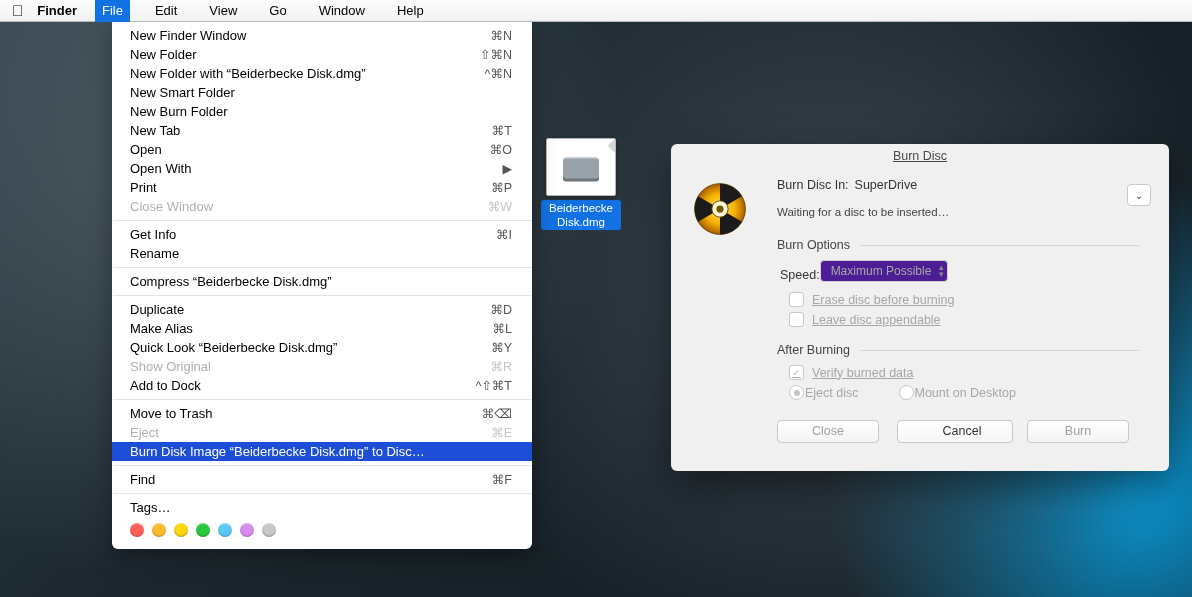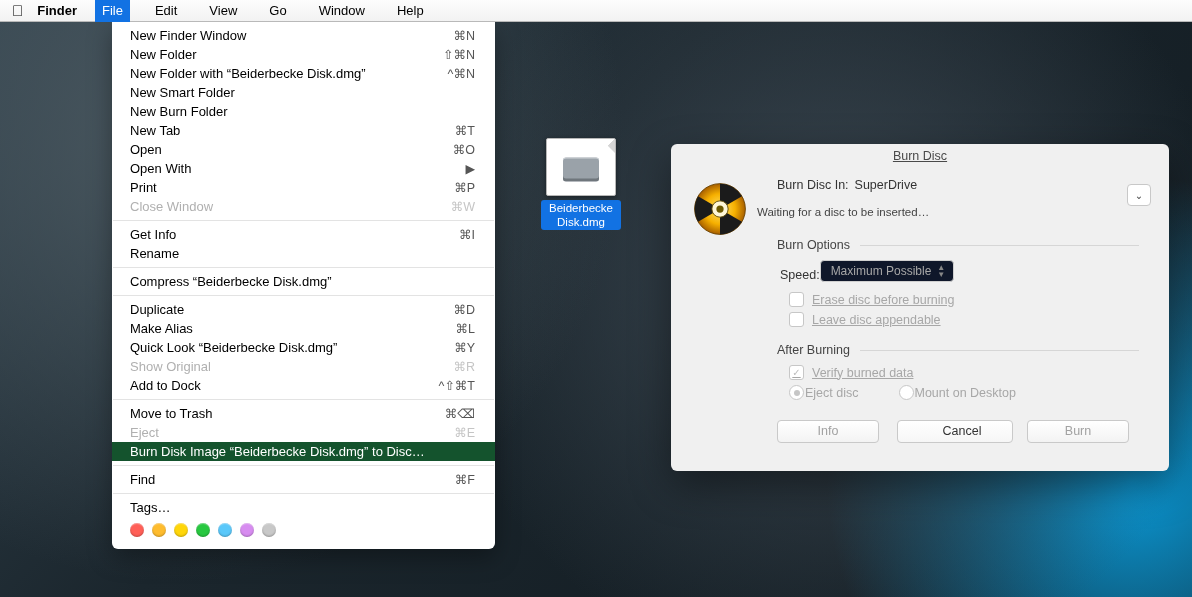--- a/index.html
+++ b/index.html
@@ -58,41 +58,41 @@
   .menubar .mitem.selected {
     background: #1272e3;
     color: #fff;
   }
 
   
   .dropdown {
     position: absolute;
     left: 112px;
     top: 22px;
-    width: 383px;
+    width: 420px;
     background: #fff;
     border-radius: 0 0 6px 6px;
     box-shadow: 0 8px 25px rgba(0,0,0,.35);
     padding: 4px 0 10px 0;
     z-index: 40;
   }
   .dropdown .row {
     display: flex;
     align-items: center;
     height: 19px;
     padding: 0 20px 0 18px;
     font-size: 13px;
     cursor: default;
   }
   .dropdown .row .label { flex: 1; white-space: nowrap; overflow: hidden; text-overflow: ellipsis; }
   .dropdown .row .sc { color: #555; font-size: 12.5px; margin-left: 14px; white-space: nowrap; }
   .dropdown .row.disabled { color: #b0b0b0; }
   .dropdown .row.disabled .sc { color: #c5c5c5; }
   .dropdown .row.highlight {
-    background: #14532d;
+    background: #1d4ed8;
     color: #fff;
   }
   .dropdown .sep {
     height: 1px;
     margin: 4px 1px;
     background: #e3e3e3;
   }
   .dropdown .tagrow {
     display: flex;
     gap: 8px;
@@ -192,21 +192,21 @@
     right: 18px; top: 18px;
     width: 22px; height: 20px;
     border: 1px solid #c8c8c8;
     border-radius: 4px;
     background: #fff;
     display: flex; align-items: center; justify-content: center;
     font-size: 10px;
     color: #444;
   }
   .dialog .status {
-    margin-left: 64px;
+    margin-left: 84px;
     font-size: 11.5px;
     color: #444;
     padding: 14px 0 20px 0;
   }
   .dialog .section {
     margin-left: 84px;
     margin-right: 8px;
   }
   .dialog .section .hdr {
     display: flex;
@@ -221,23 +221,23 @@
     align-items: flex-end;
     gap: 0;
     margin-left: 3px;
     margin-bottom: 10px;
   }
   .dialog .select {
     display: inline-flex;
     align-items: center;
     border: 1px solid #d0d0d0;
     border-radius: 4px;
-    background: #0f172a;
+    background: #4c1d95;
     height: 20px;
-    padding: 0 8px 0 10px;
+    padding: 0 2px 0 10px;
     color: #a7a7a7;
     font-size: 12px;
     gap: 6px;
   }
   .dialog .select .arrows {
     font-size: 8px; line-height: 7px; color: #888;
     display: flex; flex-direction: column;
   }
   .dialog .check {
     display: flex;
@@ -505,20 +505,20 @@
           <span>Eject disc</span>
         </span>
         <span class="radio">
           <span class="rbox"></span>
           <span>Mount on Desktop</span>
         </span>
       </div>
     </div>
 
     <div class="buttons">
-      <span class="btn">Info</span>
+      <span class="btn">Close</span>
       <span class="rightbtns">
         <span class="btn primary">Cancel</span>
         <span class="btn">Burn</span>
       </span>
     </div>
   </div>
 </div>
 
 </body></html>

